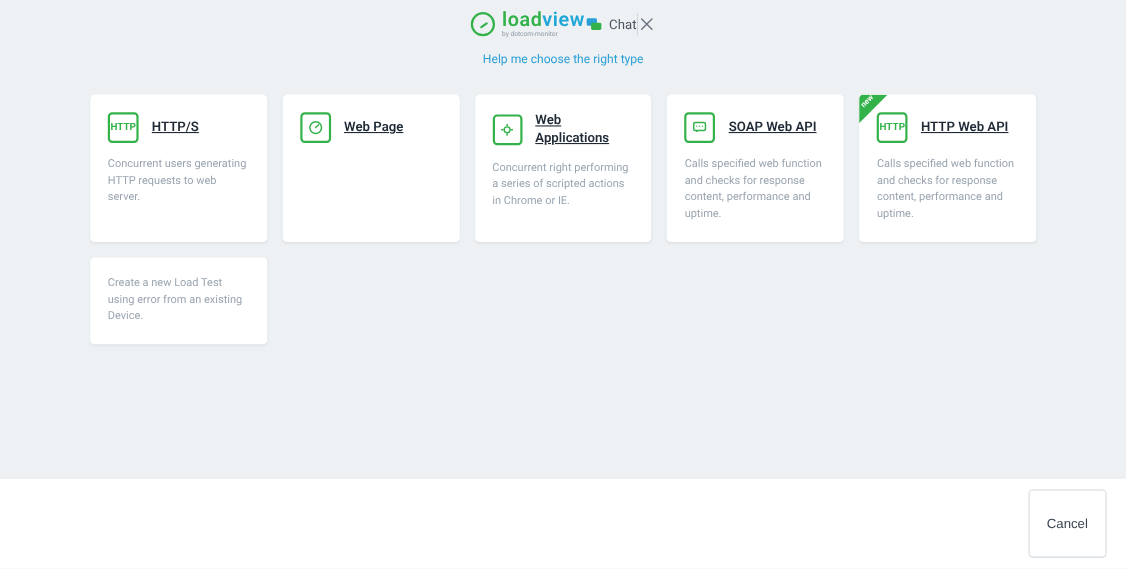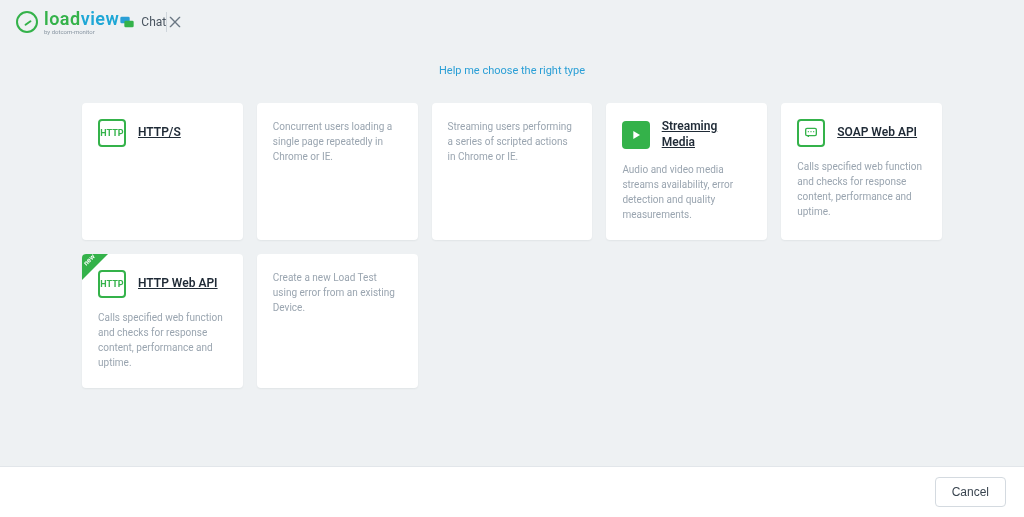--- a/index.html
+++ b/index.html
@@ -1,20 +1,20 @@
 <!DOCTYPE html>
 <html><head>
 <meta charset="utf-8">
 <style>
   * { box-sizing: border-box; margin: 0; padding: 0; }
   html, body { width: 1024px; height: 517px; font-family: -apple-system, BlinkMacSystemFont, "Segoe UI", Roboto, Arial, sans-serif; }
   body { background: #eef1f3; display: flex; flex-direction: column; }
 
   .header {
-    display: flex; align-items: center; justify-content: flex-start;
+    display: flex; align-items: center; justify-content: center;
     padding: 8px 16px 4px 16px; height: 40px;
   }
   .logo-wrap { display: flex; align-items: center; gap: 6px; }
   .logo-mark {
     width: 22px; height: 22px; border: 2px solid #34b24a; border-radius: 50%;
     position: relative;
   }
   .logo-mark::after {
     content: ""; position: absolute; width: 8px; height: 2px; background: #34b24a;
     top: 9px; left: 6px; transform: rotate(-35deg); border-radius: 1px;
@@ -26,21 +26,21 @@
 
   .header-right { display: flex; align-items: center; }
   .chat { display: flex; align-items: center; gap: 6px; font-size: 12px; color: #4a5560; cursor: pointer; }
   .chat-icon { width: 16px; height: 16px; }
   .divider-v { width: 1px; height: 20px; background: #cfd6dc; }
   .close-btn { width: 16px; height: 16px; cursor: pointer; color: #6b7884; }
   .close-btn svg { width: 100%; height: 100%; }
 
   .content { flex: 1; overflow: auto; padding: 4px 24px 0 24px; }
   .page-title { text-align: center; font-size: 24px; font-weight: 500; color: #1f2a36; margin-top: 6px; }
-  .help-link { display: block; text-align: center; font-size: 11px; color: #2a9fd6; margin-top: 20px; cursor: pointer; }
+  .help-link { display: block; text-align: center; font-size: 11px; color: #2a9fd6; margin-top: 3px; cursor: pointer; }
 
   .grid {
     display: grid; grid-template-columns: repeat(5, 1fr);
     gap: 14px; margin: 26px 58px 0 58px;
   }
   .card {
     background: #fff; border-radius: 4px; padding: 16px 16px 18px 16px;
     box-shadow: 0 1px 2px rgba(20,30,40,0.06);
     cursor: pointer; position: relative; min-height: 78px;
   }
@@ -64,21 +64,21 @@
     content: attr(data-label); position: absolute; top: -24px; left: 1px;
     color: #fff; font-size: 7px; font-weight: 600; transform: rotate(-45deg);
   }
 
   .footer {
     background: #fff; border-top: 1px solid #e2e6ea;
     padding: 10px 18px; display: flex; justify-content: flex-end;
   }
   .btn-cancel {
     background: #fff; border: 1px solid #d4dae0; border-radius: 4px;
-    padding: 7px 16px; font-size: 12px; color: #3a4550; cursor: pointer;
+    padding: 23px 16px; font-size: 12px; color: #3a4550; cursor: pointer;
   }
 </style>
 </head>
 <body>
 
 <div class="header">
   <div class="logo-wrap">
     <div class="logo-mark"></div>
     <div class="logo-text">
       <span class="main">
@@ -109,41 +109,48 @@
 <div class="content">
   <a class="help-link">Help me choose the right type</a>
 
   <div class="grid">
 
     <div class="card">
       <div class="card-top">
         <div class="icon-box">HTTP</div>
         <div class="card-title">HTTP/S</div>
       </div>
-    </div>
-
-    <div class="card">
-      <div class="card-desc">Concurrent users loading a single page repeatedly in Chrome or IE.</div>
-    </div>
-
-    <div class="card">
-      <div class="card-desc">Streaming users performing a series of scripted actions in Chrome or IE.</div>
+      <div class="card-desc">Concurrent users generating HTTP requests to web server.</div>
     </div>
 
     <div class="card">
       <div class="card-top">
-        <div class="icon-box play">
+        <div class="icon-box">
           <svg viewBox="0 0 24 24">
-              <path d="M8 6 L18 12 L8 18 Z" fill="#fff"></path>
+              <circle cx="12" cy="12" r="8" fill="none" stroke="#34b24a" stroke-width="2"></circle>
+              <path d="M12 12 L16 8" stroke="#34b24a" stroke-width="2" stroke-linecap="round"></path>
             </svg>
         </div>
-        <div class="card-title">Streaming Media</div>
+        <div class="card-title">Web Page</div>
       </div>
-      <div class="card-desc">Audio and video media streams availability, error detection and quality measurements.</div>
     </div>
+
+    <div class="card">
+      <div class="card-top">
+        <div class="icon-box">
+          <svg viewBox="0 0 24 24">
+              <circle cx="12" cy="12" r="4" fill="none" stroke="#34b24a" stroke-width="2"></circle>
+              <path d="M12 4v3M12 17v3M4 12h3M17 12h3" stroke="#34b24a" stroke-width="2"></path>
+            </svg>
+        </div>
+        <div class="card-title">Web Applications</div>
+      </div>
+      <div class="card-desc">Concurrent right performing a series of scripted actions in Chrome or IE.</div>
+    </div>
+
 
     <div class="card">
       <div class="card-top">
         <div class="icon-box">
           <svg viewBox="0 0 24 24">
               <rect x="4" y="5" width="16" height="11" rx="2" fill="none" stroke="#34b24a" stroke-width="2"></rect>
               <path d="M8 18 L8 16" stroke="#34b24a" stroke-width="2"></path>
               <circle cx="8" cy="10" r="1" fill="#34b24a"></circle>
               <circle cx="12" cy="10" r="1" fill="#34b24a"></circle>
               <circle cx="16" cy="10" r="1" fill="#34b24a"></circle>

